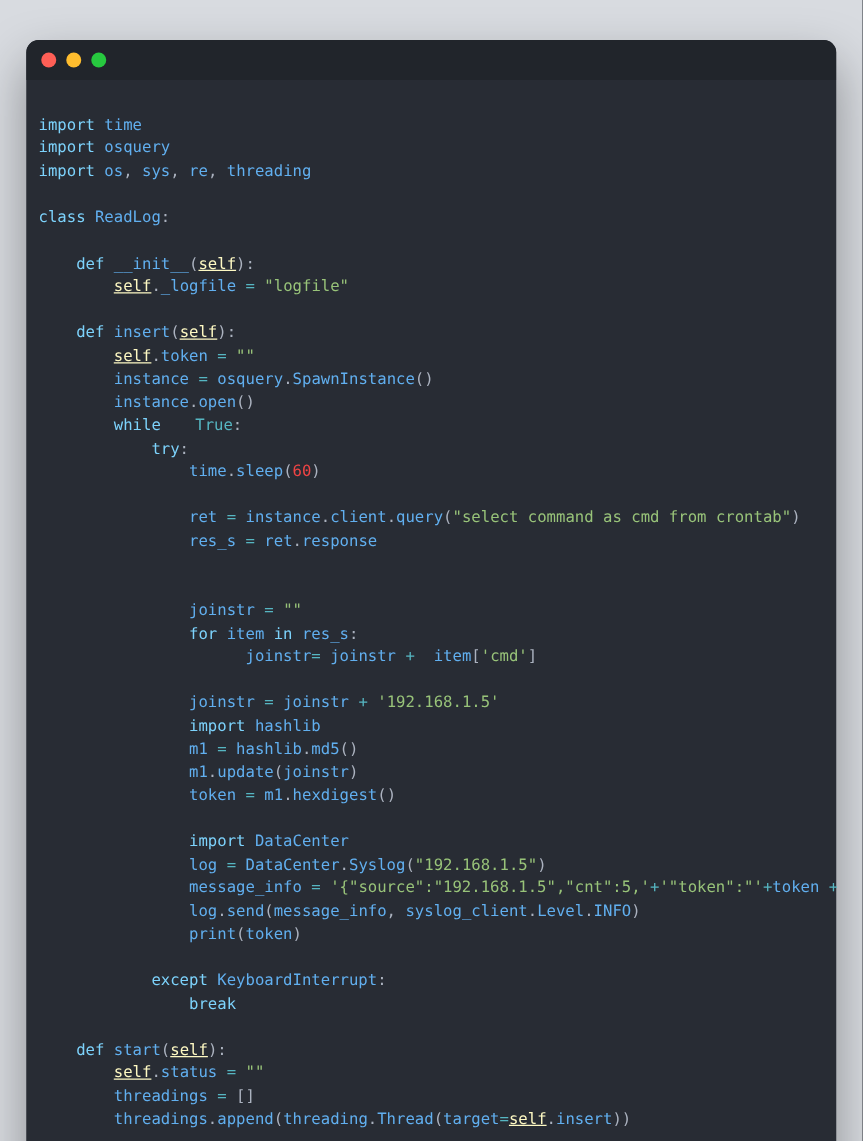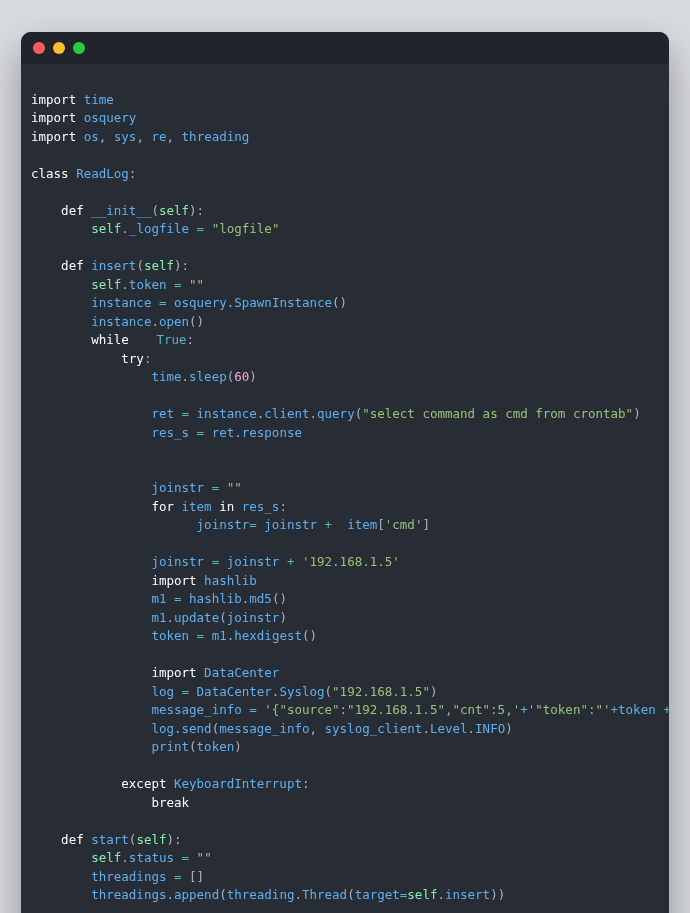--- a/index.html
+++ b/index.html
@@ -32,26 +32,26 @@
   .dot.green  { background:#27c93f; }
   .code {
     padding: 14px 10px 24px 10px;
     font-size: 12.5px;
     line-height: 1.48;
     color: #abb2bf;
     white-space: pre;
     overflow-x: auto;
   }
   
-  .kw  { color:#ffffff; }    
+  .kw  { color:#7dd3fc; }    
   .fn  { color:#61afef; }    
   .str { color:#98c379; }    
-  .num { color:#f9a8d4; }    
+  .num { color:#ef4444; }    
   .op  { color:#56b6c2; }    
-  .self{ color:#86efac; }    
+  .self{ color:#fef9c3;text-decoration:underline; }    
   .plain{ color:#abb2bf; }    
   .builtin { color:#56b6c2;margin-left:20px; }
 </style>
 </head>
 <body>
 
 <div class="window">
   <div class="titlebar">
     <span class="dot red"></span>
     <span class="dot yellow"></span>

